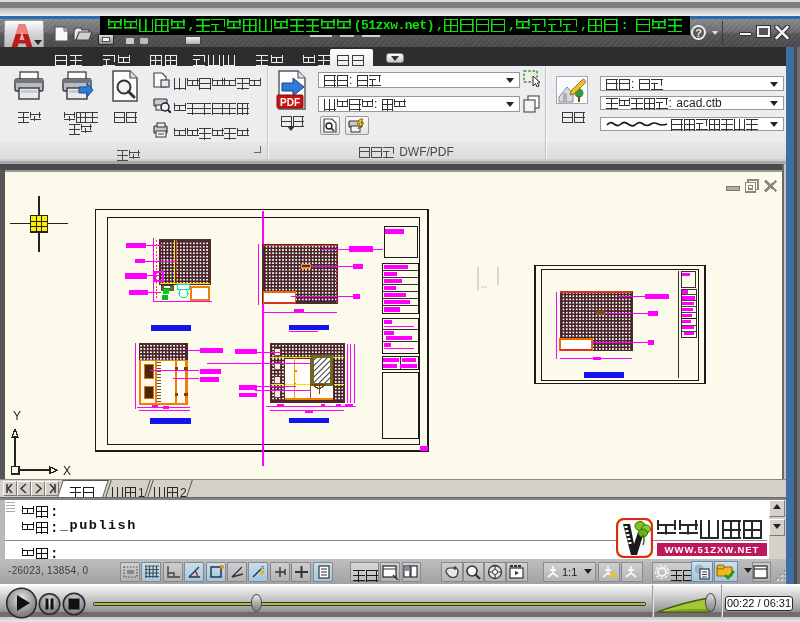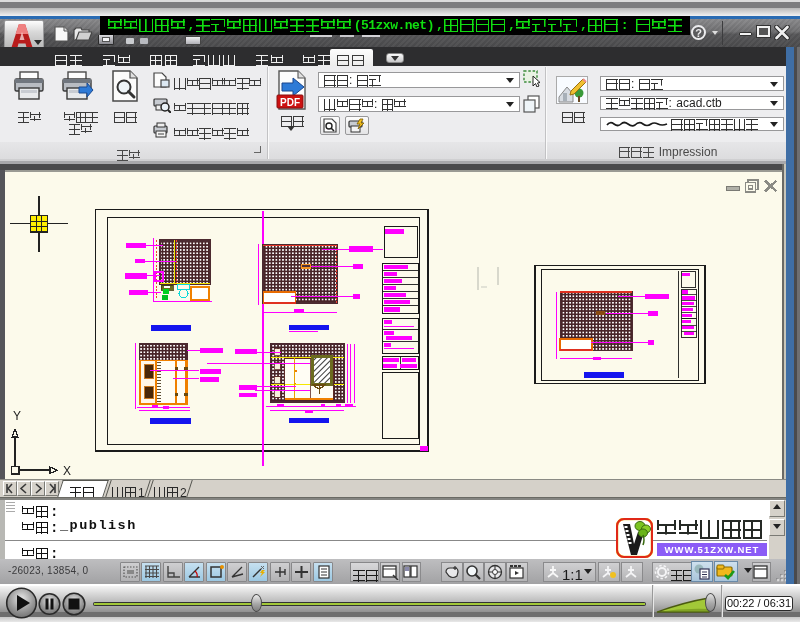--- a/index.html
+++ b/index.html
@@ -191,42 +191,42 @@
 <path d="M12 1 L9 6 L12 6 L10 11 L16 5 L13 5 L15 1 Z" fill="#f4c020" stroke="#7a5a00" stroke-width="0.8"></path>
     </svg>
     <svg class="ab" style="left:523px;top:70px" width="19" height="17" viewBox="0 0 19 17">
 <rect x="1" y="1" width="13" height="11" fill="#e9f2e4" stroke="#3a8a3a" stroke-width="1.4" stroke-dasharray="2.5 1.8"></rect>
 <path d="M10 6 L10 16 L12.5 13.5 L14 17 L16 16 L14.5 13 L17 12.5 Z" fill="#fff" stroke="#222" stroke-width="1"></path>
     </svg>
     <svg class="ab" style="left:523px;top:95px" width="18" height="18" viewBox="0 0 18 18">
 <rect x="5" y="1" width="11" height="12" fill="#fff" stroke="#555" stroke-width="1.2"></rect>
 <rect x="1" y="5" width="11" height="12" fill="#eef4f8" stroke="#555" stroke-width="1.2"></rect>
     </svg>
+    <div class="ftr" style="left:268px;top:145px;width:277px;height:13px">
+      <span style="--c:#4a4a4a;--G:linear-gradient(var(--c),var(--c));--s:11px;--m:1px"><i class="q p2"></i><i class="q p2"></i><i class="q p4"></i></span>
+      <span style="font-size:12px;margin-left:4px;color:#4a4a4a">DWF/PDF</span>
+    </div>
     <div class="ab" style="left:556px;top:76px;width:32px;height:28px;border:1px solid #aaa;background:#fff"></div>
 <svg class="ab" style="left:557px;top:77px" width="30" height="26" viewBox="0 0 30 26">
 <rect x="0" y="0" width="30" height="26" fill="#f8fbff"></rect>
 <path d="M2 20 L10 10 L16 17 L16 25 L2 25 Z" fill="#d8dce2" stroke="#888" stroke-width="1"></path>
 <rect x="6" y="16" width="4" height="8" fill="#a8b0b8"></rect>
 <circle cx="22" cy="16" r="4.5" fill="#3a9a3a"></circle>
 <rect x="21" y="19" width="2" height="6" fill="#6a4a20"></rect>
 <path d="M14 14 L26 2 L29 5 L17 17 L13 18 Z" fill="#f0c030" stroke="#9a7010" stroke-width="1"></path>
 <path d="M26 2 L29 5" stroke="#e88" stroke-width="2"></path>
     </svg>
     <div class="ab" style="left:562px;top:108px;--c:#3a3a3a;--G:linear-gradient(var(--c),var(--c));--s:11px;--m:0.5px;white-space:nowrap"><i class="q p2"></i><i class="q p2"></i></div>
     <div class="dd" style="left:600px;top:76px;width:184px;height:15px"><span style="--c:#333;--G:linear-gradient(var(--c),var(--c));--s:11.5px;--m:1px;white-space:nowrap"><i class="q p2"></i><i class="q p2"></i></span><span style="font-size:12px;color:#222">:</span>&nbsp;<span style="--c:#333;--G:linear-gradient(var(--c),var(--c));--s:11.5px;--m:1px;white-space:nowrap"><i class="q p2"></i><i class="q p4"></i></span></div>
     <div class="dd" style="left:600px;top:96px;width:184px;height:14px"><span style="--c:#333;--G:linear-gradient(var(--c),var(--c));--s:11.5px;--m:1px;white-space:nowrap"><i class="q p1"></i><i class="q p5"></i><i class="q p1"></i><i class="q p0"></i><i class="q p4"></i></span><span style="font-size:12px;color:#222">:</span>&nbsp;<span style="font-size:12px;color:#222">acad.ctb</span></div>
     <div class="dd" style="left:600px;top:117px;width:184px;height:14px">
       <svg width="62" height="8" viewBox="0 0 62 8" style="margin-right:3px">
         <path d="M1 5 q3 -4 7 -1 t7 0 q3 -3 7 0 t7 1 q4 -4 8 -1 t8 0 q3 -2 7 0 t9 0" fill="none" stroke="#1a1a1a" stroke-width="1.7"></path>
       </svg>
       <span style="--c:#333;--G:linear-gradient(var(--c),var(--c));--s:11.5px;--m:1px;white-space:nowrap"><i class="q p2"></i><i class="q p0"></i><i class="q p4"></i><i class="q p0"></i><i class="q p1"></i><i class="q p3"></i><i class="q p1"></i></span>
-    </div>
-    <div class="ftr" style="left:546px;top:145px;width:244px;height:13px">
-      <span style="--c:#4a4a4a;--G:linear-gradient(var(--c),var(--c));--s:11px;--m:1px"><i class="q p2"></i><i class="q p2"></i><i class="q p1"></i></span>
-      <span style="font-size:12px;margin-left:4px;color:#4a4a4a">Impression</span>
     </div>
     <div class="ab" style="left:0;top:164px;width:800px;height:315px;background:#fcfaeb"></div>
     <div class="ab" style="left:0;top:164px;width:800px;height:6px;background:#4a4a4c"></div>
     <div class="ab" style="left:0;top:170px;width:800px;height:2px;background:#9a9a94"></div>
     <div class="ab" style="left:0;top:170px;width:5px;height:309px;background:#55555a"></div>
     <div class="ab" style="left:782px;top:164px;width:2px;height:315px;background:#6a6a66"></div>
     <div class="ab" style="left:784px;top:164px;width:3px;height:315px;background:#c8c6ba"></div>
     <div class="ab" style="left:786px;top:164px;width:8px;height:315px;background:#3f6ea5"></div>
     <div class="ab" style="left:794px;top:164px;width:3px;height:315px;background:#4a4a4c"></div>
     <div class="ab" style="left:797px;top:164px;width:3px;height:315px;background:#6e6e70"></div>
@@ -502,21 +502,21 @@
       <rect x="9.5" y="12" width="3" height="2" fill="#fff"></rect>
 <rect x="10.5" y="16" width="3" height="2" fill="#fff"></rect>
       <rect x="11.5" y="20" width="3" height="2" fill="#fff"></rect>
 <rect x="12.5" y="24" width="3" height="2" fill="#fff"></rect>
 <ellipse cx="24" cy="8" rx="5" ry="4.5" fill="#7ac420" stroke="#3a6a10" stroke-width="1"></ellipse>
 <ellipse cx="30" cy="11" rx="4.5" ry="4" fill="#8ace28" stroke="#3a6a10" stroke-width="1"></ellipse>
 <ellipse cx="27" cy="15" rx="4.5" ry="4" fill="#6ab418" stroke="#3a6a10" stroke-width="1"></ellipse>
 <path d="M27 17 Q29 22 27 27" stroke="#3a6a10" stroke-width="1.5" fill="none"></path>
     </svg>
     <div class="ab" style="left:657px;top:520px;--c:#262a26;--G:linear-gradient(var(--c),var(--c));--s:19px;--m:2.5px;white-space:nowrap"><i class="q p5"></i><i class="q p5"></i><i class="q p3"></i><i class="q p0"></i><i class="q p0"></i></div>
-    <div class="ab" style="left:657px;top:543px;width:110px;height:13px;background:#8b5cf6;color:#fff;font-size:9.5px;font-weight:bold;font-family:'Liberation Sans';text-align:center;line-height:13px;letter-spacing:1px">WWW.51ZXW.NET</div>
+    <div class="ab" style="left:657px;top:543px;width:110px;height:13px;background:#be185d;color:#fff;font-size:9.5px;font-weight:bold;font-family:'Liberation Sans';text-align:center;line-height:13px;letter-spacing:1px">WWW.51ZXW.NET</div>
     <div class="ab" style="left:0;top:559px;width:800px;height:25px;background:linear-gradient(#bebec0,#a2a2a4)"></div>
     <div class="ab" style="left:8px;top:565px;width:105px;height:14px;color:#3a3a3c;font-size:10px;letter-spacing:0.3px">-26023, 13854, 0</div>
     <div class="ab" style="left:120px;top:562px;width:20px;height:20px;background:linear-gradient(#cfcfd1,#b2b2b4);border:1px solid #88888a;border-radius:1px"></div>
     <svg class="ab" style="left:122px;top:564px" width="18" height="16" viewBox="0 0 18 16">
       <rect x="2" y="3" width="13" height="10" fill="none" stroke="#555" stroke-width="1.2" stroke-dasharray="1.5 1.5"></rect>
       <rect x="5" y="6" width="7" height="4" fill="#888"></rect>
     </svg>
     <div class="ab" style="left:141.4px;top:562px;width:20px;height:20px;background:linear-gradient(#c6e0f0,#9cc8e2);border:1px solid #88888a;border-radius:1px"></div>
     <svg class="ab" style="left:143.4px;top:564px" width="18" height="16" viewBox="0 0 18 16">
       <path d="M2 2 H16 M2 5.5 H16 M2 9 H16 M2 12.5 H16 M3 2 V14 M6.5 2 V14 M10 2 V14 M13.5 2 V14" stroke="#4a4a4a" stroke-width="1.1"></path>
@@ -593,21 +593,21 @@
       <rect x="2" y="4" width="13" height="10" fill="#fff" stroke="#333" stroke-width="1.2"></rect>
       <rect x="2" y="1" width="3" height="2" fill="#333"></rect>
       <rect x="6" y="1" width="3" height="2" fill="#333"></rect>
       <rect x="10" y="1" width="3" height="2" fill="#333"></rect>
       <path d="M7 7 L11 9 L7 11 Z" fill="#333"></path>
     </svg>
     <div class="ab" style="left:543px;top:562px;width:53px;height:20px;background:linear-gradient(#d0d0d2,#b4b4b6);border:1px solid #8a8a8c"></div>
     <svg class="ab" style="left:545px;top:564px" width="16" height="16" viewBox="0 0 16 16">
       <path d="M8 2 L8 9 M8 9 L3 13 M8 9 L13 13 M5 6 L11 6" stroke="#f8f8f8" stroke-width="1.8" fill="none"></path>
     </svg>
-    <div class="ab" style="left:562px;top:566px;font-size:15px;color:#1a1a1a">1:1</div>
+    <div class="ab" style="left:562px;top:566px;font-size:11px;color:#1a1a1a">1:1</div>
     <div class="ab" style="left:584px;top:569px;width:0;height:0;border:4px solid transparent;border-top:5px solid #222"></div>
     <div class="ab" style="left:598px;top:562px;width:22px;height:20px;background:linear-gradient(#d0d0d2,#b4b4b6);border:1px solid #8a8a8c"></div>
     <svg class="ab" style="left:600px;top:564px" width="18" height="16" viewBox="0 0 18 16">
       <path d="M8 2 L8 9 M8 9 L3 13 M8 9 L13 13 M5 6 L11 6" stroke="#f4f4f6" stroke-width="1.8" fill="none"></path>
       <circle cx="13" cy="11" r="3" fill="#f0c020"></circle>
     </svg>
     <div class="ab" style="left:621px;top:562px;width:22px;height:20px;background:linear-gradient(#d0d0d2,#b4b4b6);border:1px solid #8a8a8c"></div>
     <svg class="ab" style="left:623px;top:564px" width="18" height="16" viewBox="0 0 18 16">
       <path d="M8 2 L8 9 M8 9 L3 13 M8 9 L13 13 M5 6 L11 6" stroke="#f4f4f6" stroke-width="1.8" fill="none"></path>
     </svg>

